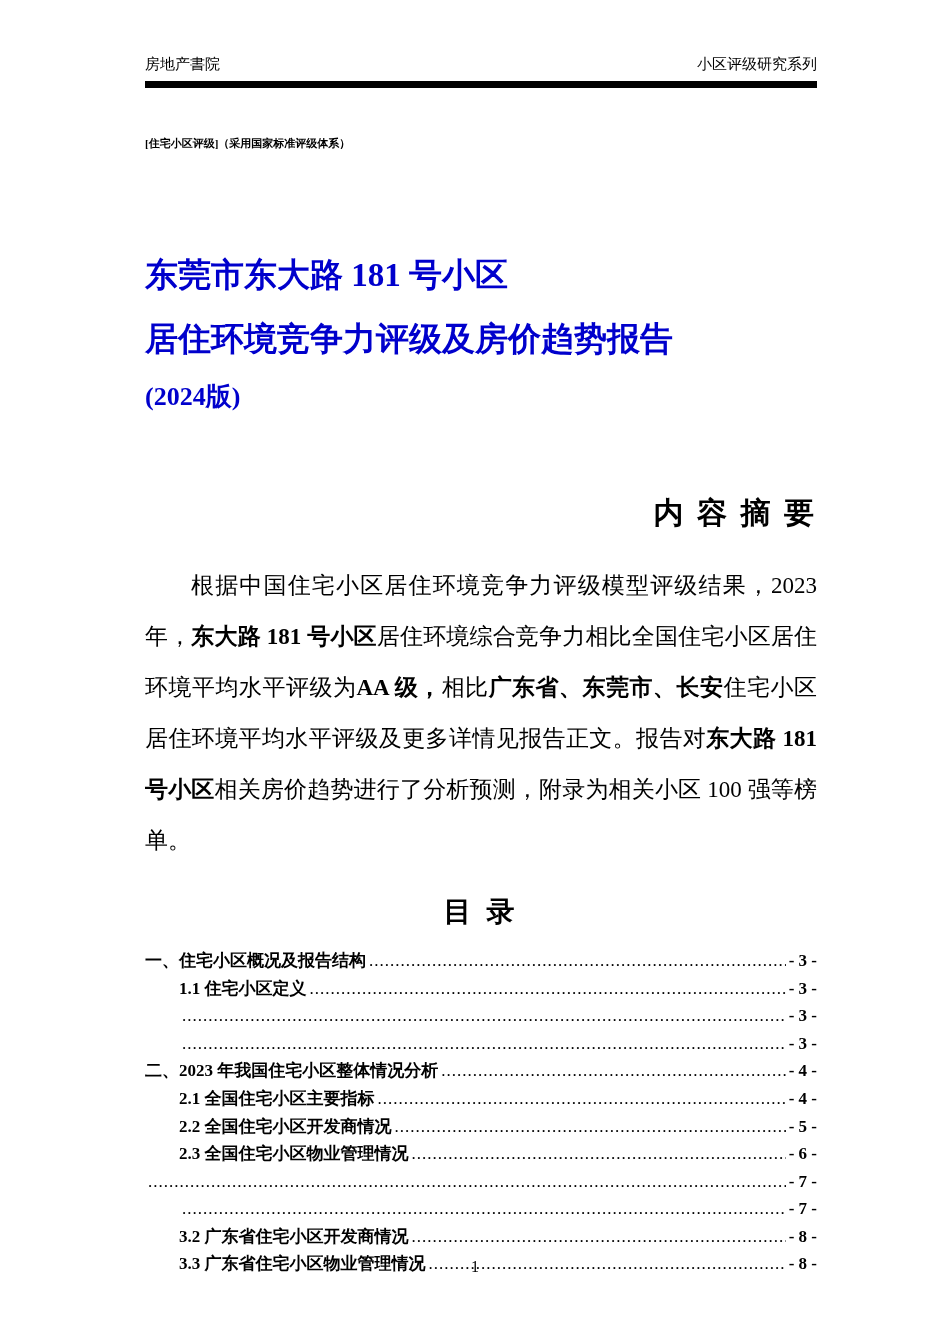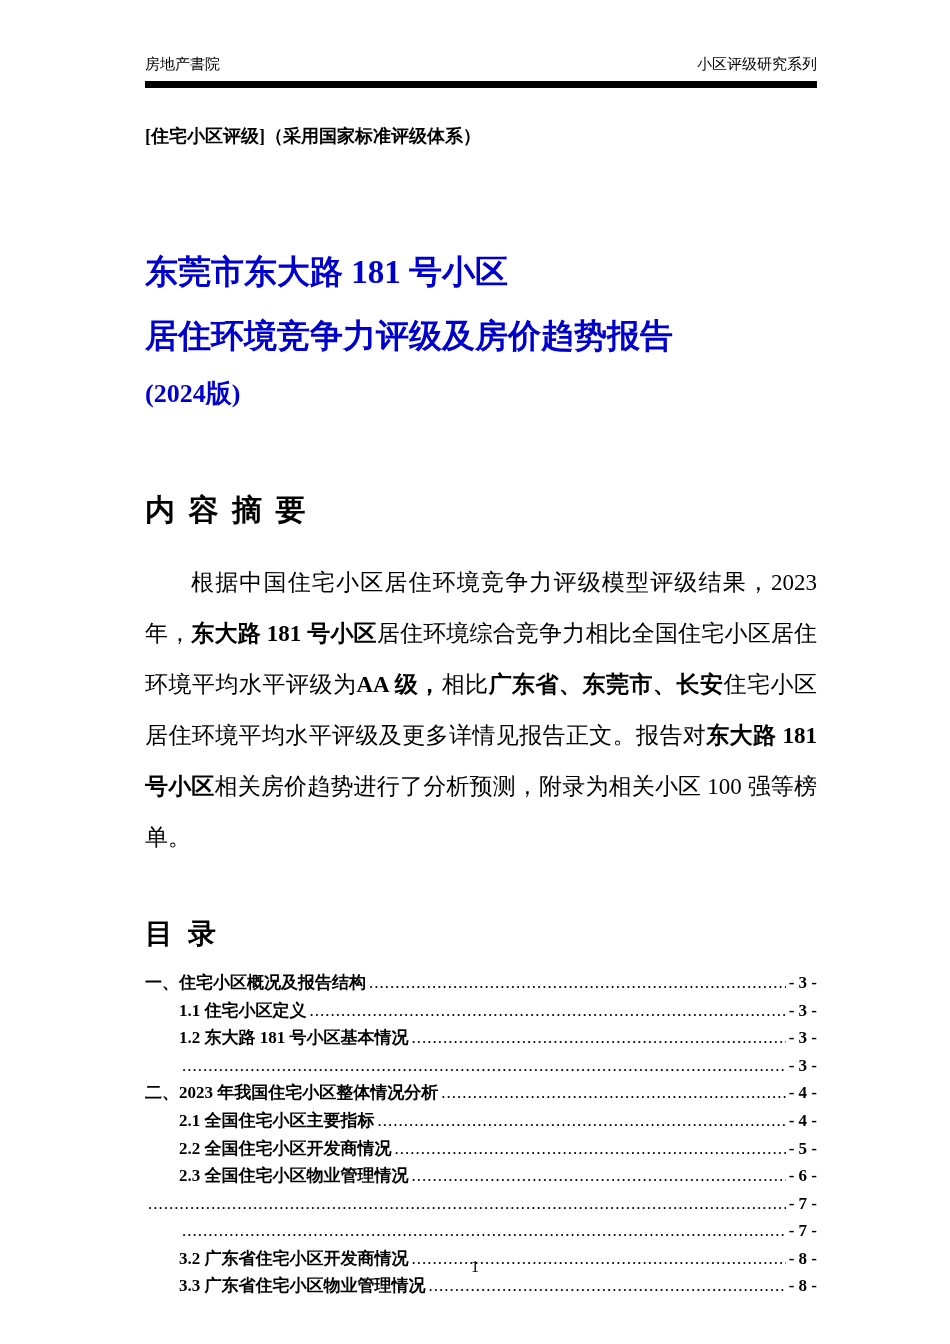--- a/index.html
+++ b/index.html
@@ -30,23 +30,23 @@
     font-size: 15px;
     text-align: center;
   }
   .header-rule {
     height: 7px;
     background: #000000;
     margin-top: 7px;
   }
   
   .tag-line {
-    margin-top: 36px;
-    font-weight: bold;
-    font-size: 18px;
+    margin-top: 48px;
+    font-weight: bold;
+    font-size: 11px;
   }
   
   .title-block {
     margin-top: 92px;
     text-align: left;
   }
   .title-line {
     color: var(--title-color, #0000CC);
     font-weight: bold;
     font-size: 33px;
@@ -54,39 +54,39 @@
   }
   .title-edition {
     color: var(--title-color, #0000CC);
     font-weight: bold;
     font-size: 26px;
     line-height: 1.9;
   }
   
   .summary-heading {
     margin-top: 72px;
-    text-align: left;
+    text-align: right;
     font-size: 30px;
     font-weight: bold;
     letter-spacing: 3px;
   }
   .summary-paragraph {
     margin-top: 26px;
     font-size: 23px;
     line-height: 2.22;
     text-align: justify;
     text-indent: 2em;
   }
   .summary-paragraph .bold {
     font-weight: bold;
   }
   
   .toc-heading {
-    margin-top: 52px;
-    text-align: left;
+    margin-top: 27px;
+    text-align: center;
     font-size: 28px;
     font-weight: bold;
     letter-spacing: 4px;
   }
   .toc-list {
     margin-top: 16px;
     font-size: 17px;
     font-weight: bold;
   }
   .toc-row {
@@ -150,21 +150,20 @@
         <span class="toc-label">一、住宅小区概况及报告结构</span>
         <span class="toc-dots">........................................................................................................................................................................................................</span>
         <span class="toc-page">- 3 -</span>
       </div>
       <div class="toc-row indent">
         <span class="toc-label">1.1 住宅小区定义</span>
         <span class="toc-dots">........................................................................................................................................................................................................</span>
         <span class="toc-page">- 3 -</span>
       </div>
       <div class="toc-row indent">
-        <span class="toc-label">1.2 东大路 181 号小区基本情况</span>
         <span class="toc-dots">........................................................................................................................................................................................................</span>
         <span class="toc-page">- 3 -</span>
       </div>
       <div class="toc-row indent">
         <span class="toc-dots">........................................................................................................................................................................................................</span>
         <span class="toc-page">- 3 -</span>
       </div>
       <div class="toc-row">
         <span class="toc-label">二、2023 年我国住宅小区整体情况分析</span>
         <span class="toc-dots">........................................................................................................................................................................................................</span>

